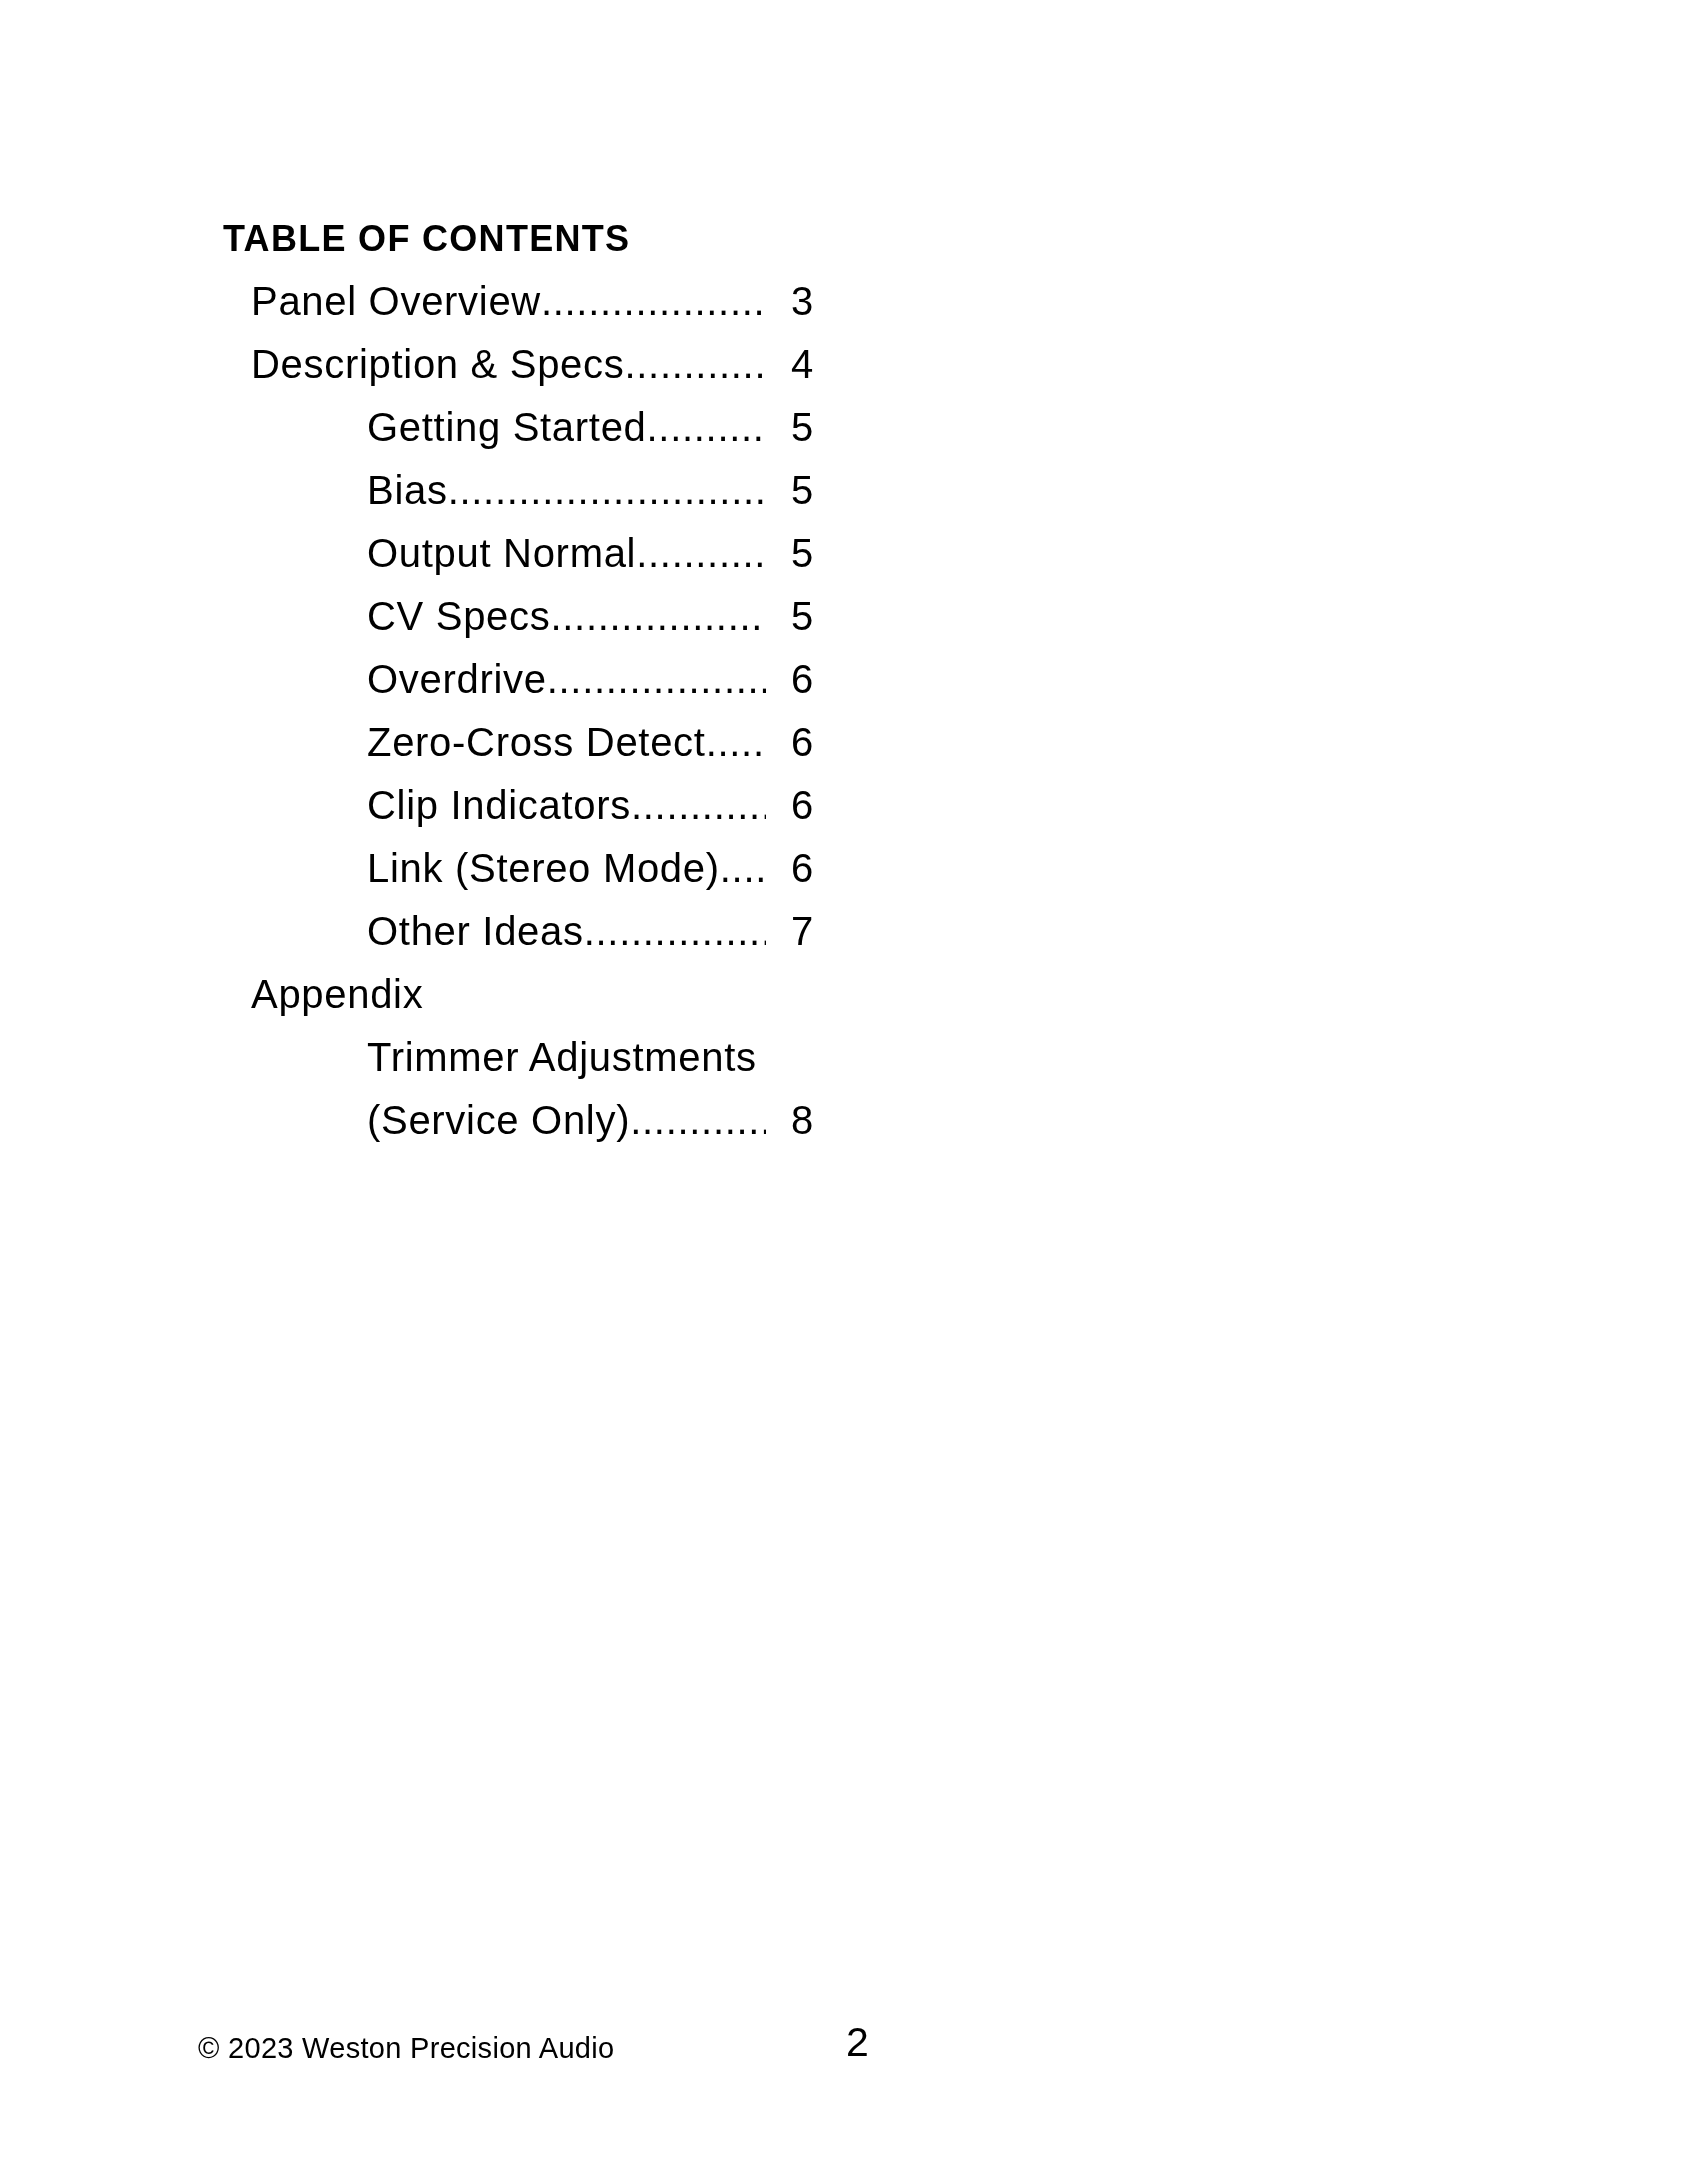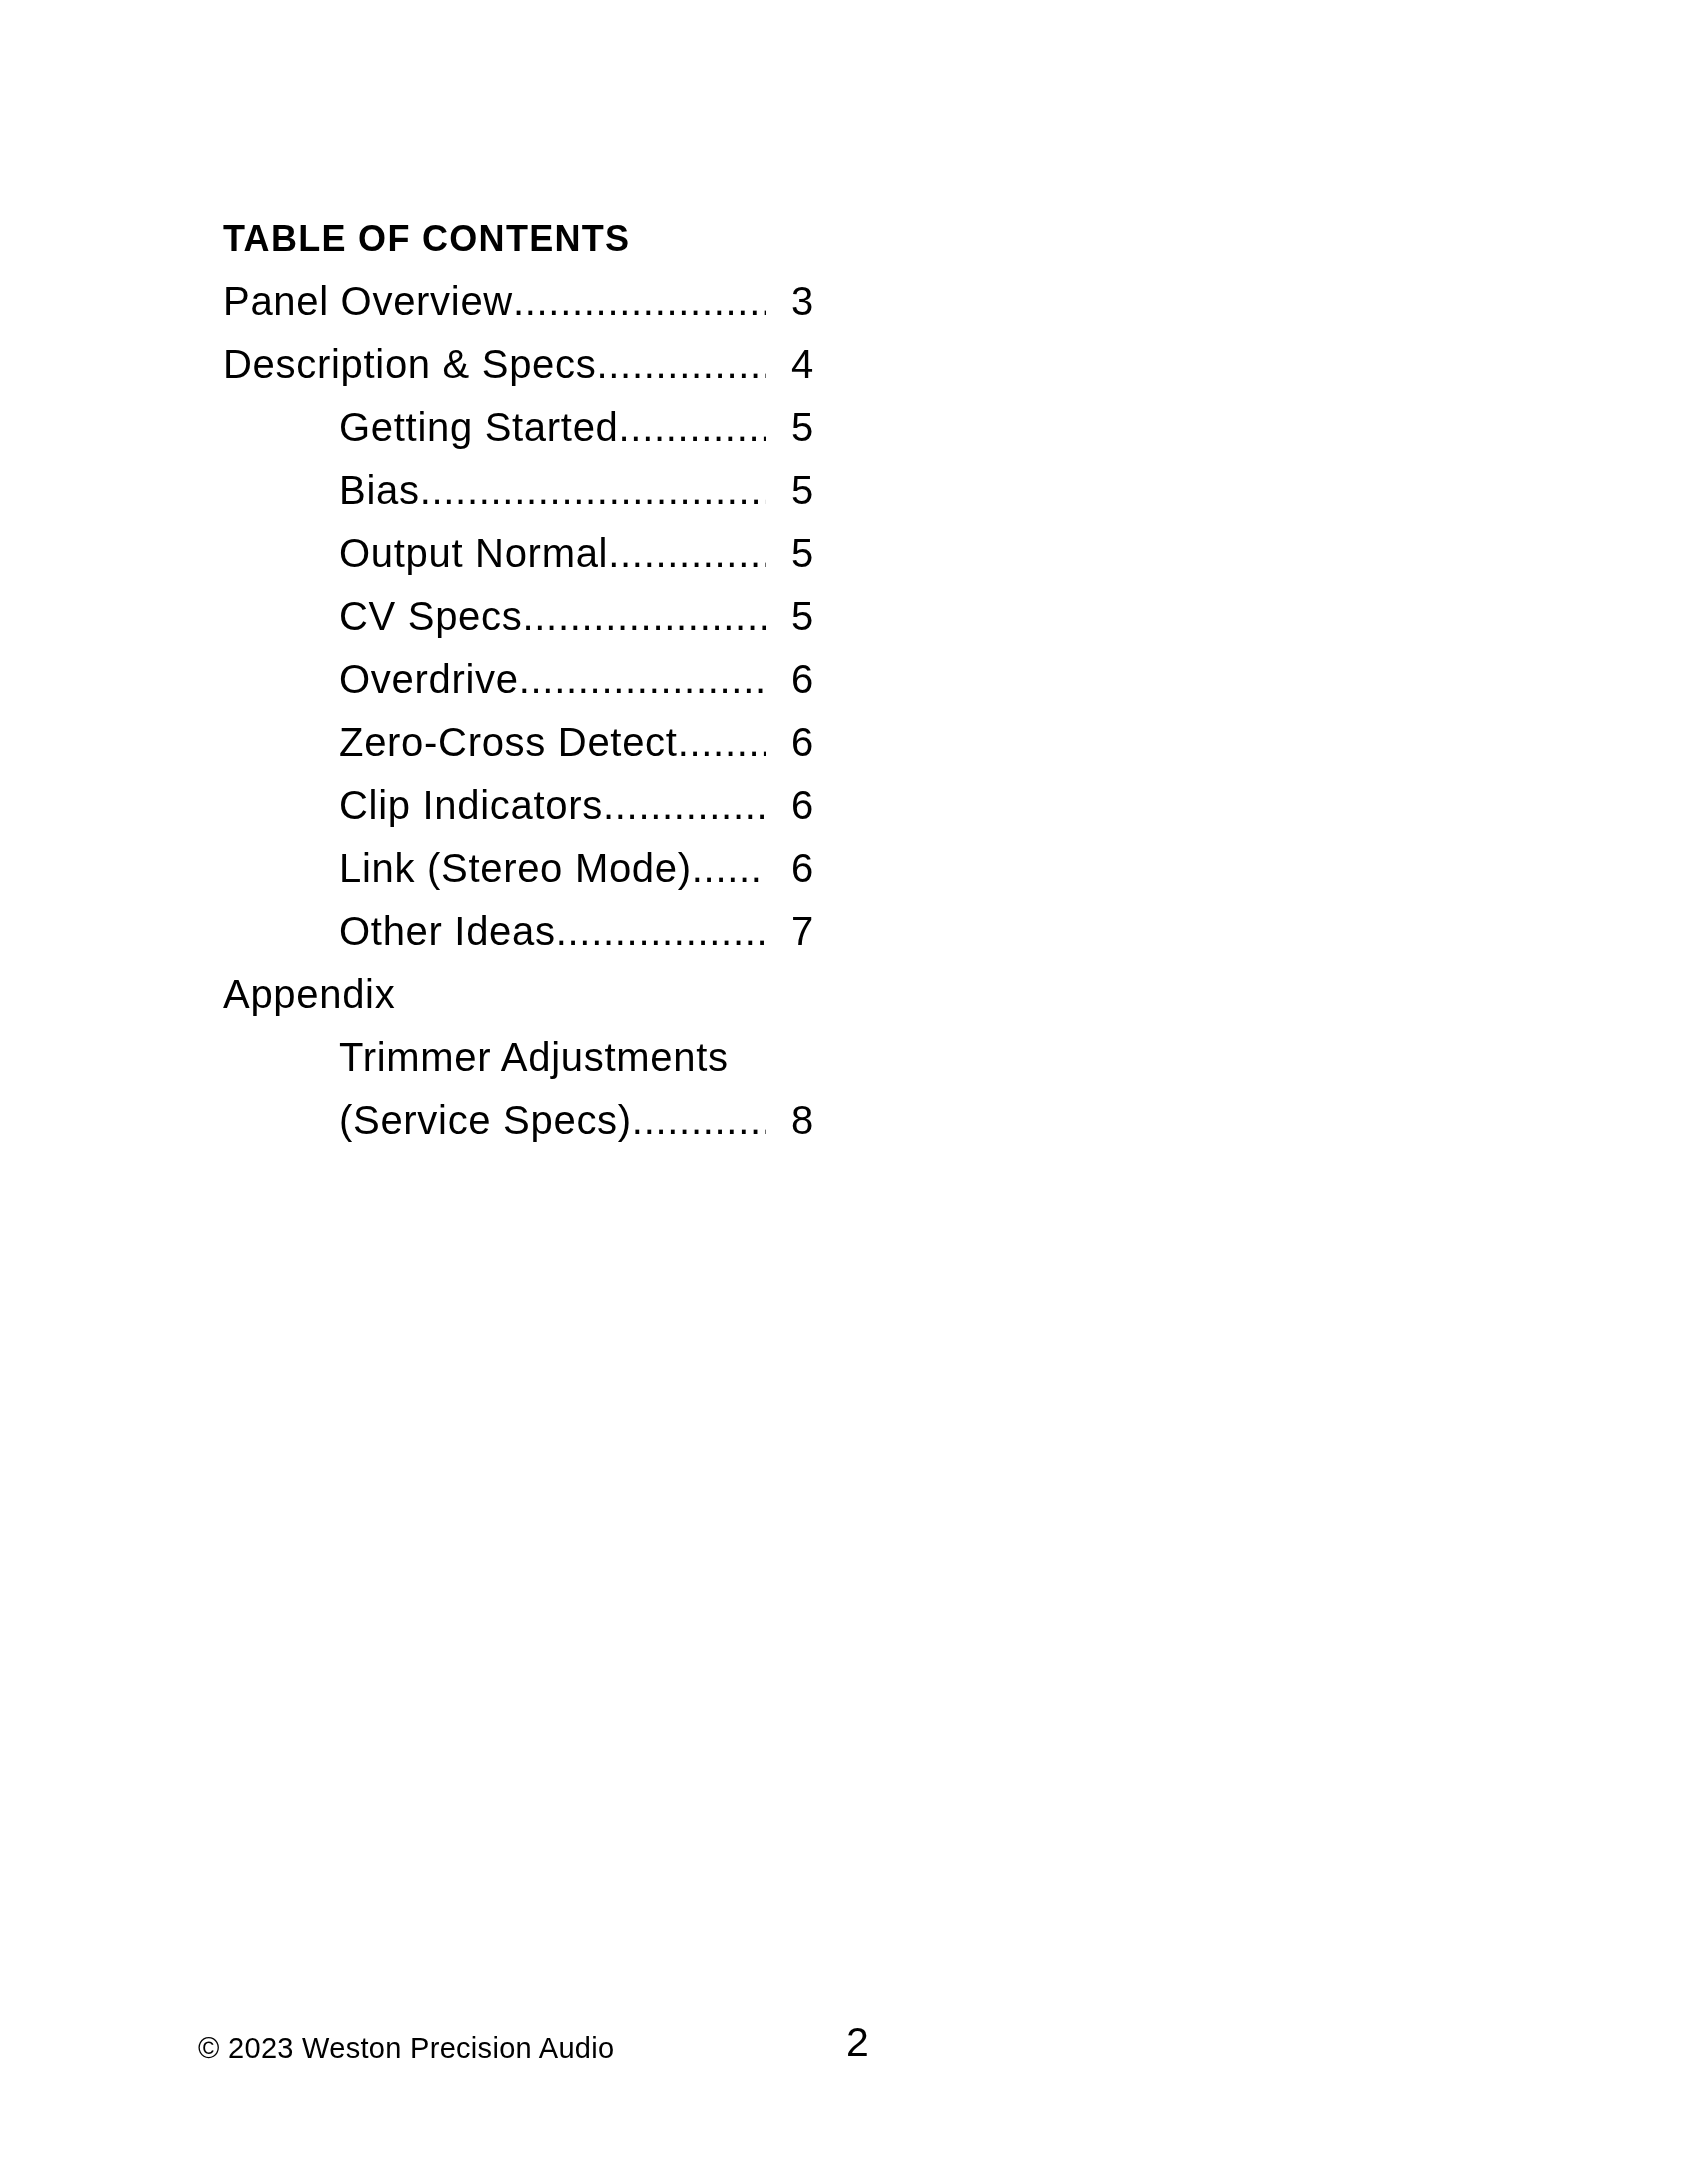--- a/index.html
+++ b/index.html
@@ -43,20 +43,21 @@
     align-items: baseline;
     width: 543px;
     box-sizing: border-box;
     white-space: nowrap;
   }
   .toc-row.level-1 {
     padding-left: 116px;
   }
   .toc-label {
     flex: 0 0 auto;
+    margin-left: 28px;
   }
   .toc-leader {
     flex: 1 1 auto;
     overflow: hidden;
     white-space: nowrap;
   }
   .toc-page {
     position: absolute;
     left: 568px;
     top: 0;
@@ -158,21 +159,21 @@
 
     <div class="toc-row level-0">
       <span class="toc-label">Appendix</span>
     </div>
 
     <div class="toc-row level-1">
       <span class="toc-label">Trimmer Adjustments</span>
     </div>
 
     <div class="toc-row level-1">
-      <span class="toc-label">(Service Specs)</span>
+      <span class="toc-label">(Service Only)</span>
       <span class="toc-leader">............................................</span>
       <span class="toc-page">8</span>
     </div>
 
   </div>
 
   <div class="footer-copyright">© 2023 Weston Precision Audio</div>
   <div class="footer-page-number">2</div>
 
 </div>

